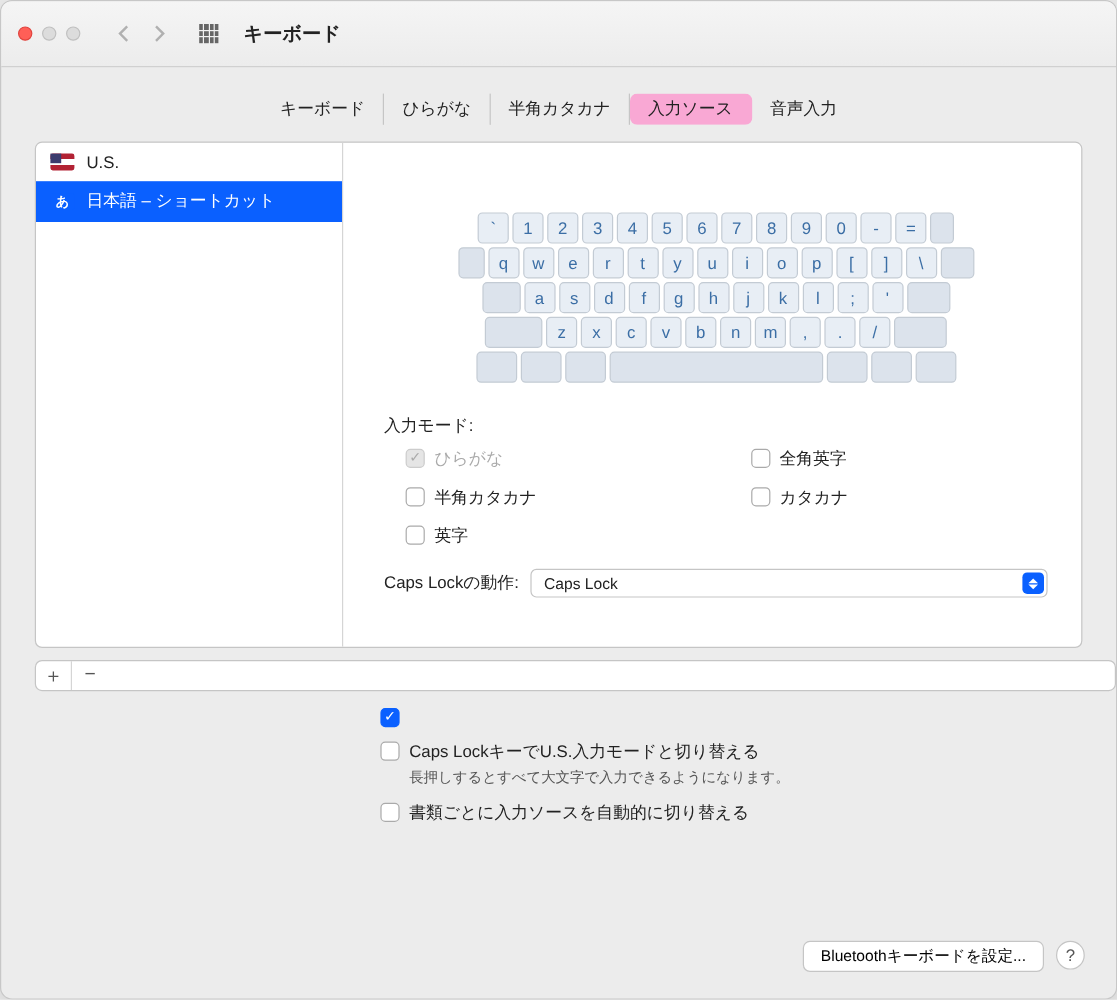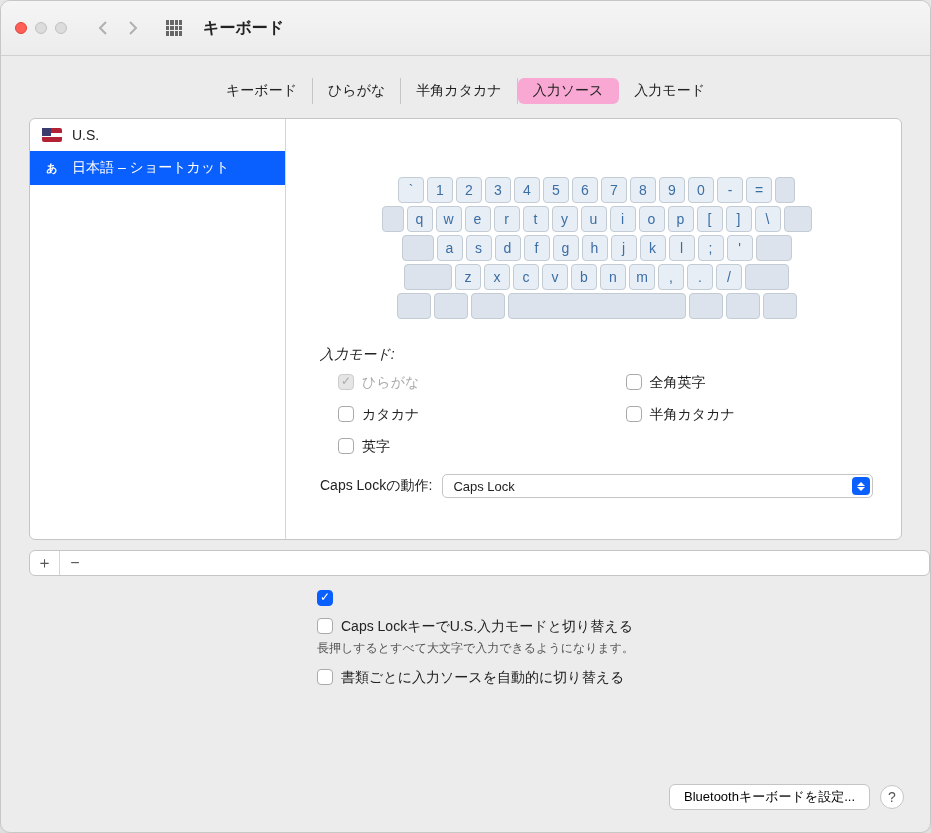--- a/index.html
+++ b/index.html
@@ -25,43 +25,43 @@
 .sidebar { width: 256px; border-right: 1px solid #d5d5d5; display: flex; flex-direction: column; text-align: right; }
 .src-item { display: flex; align-items: center; gap: 10px; padding: 8px 12px; font-size: 14px; }
 .src-item.sel { background: #0a60ff; color: #fff; }
 .flag { width: 20px; height: 14px; display: inline-flex; align-items: center; justify-content: center; font-size: 11px; border-radius: 2px; }
 .detail { flex: 1; padding: 18px 28px 14px 34px; display: flex; flex-direction: column; }
 .kbd { width: 400px; margin: 40px auto 24px; }
 .kbd-row { display: flex; gap: 3px; margin-bottom: 3px; justify-content: center; }
 .key { height: 26px; min-width: 26px; background: #e8eef5; border: 1px solid #c3cbd4; border-radius: 4px; display: flex; align-items: center; justify-content: center; font-size: 14px; color: #3b6ea5; font-weight: 500; }
 .key.wide { min-width: 40px; background:#dce3ec; }
 .key.space { flex: 1; background:#dce3ec; }
-.section-label { font-size: 14px; margin-bottom: 10px; font-style: italic; }
+.section-label { font-size: 14px; margin-bottom: 10px; }
 .mode-grid { display: grid; grid-template-columns: 1fr 1fr; gap: 14px 40px; padding-left: 18px; margin-bottom: 18px; }
 .chk { display: flex; gap: 8px; font-size: 14px; }
 .chk input { width: 16px; height: 16px; }
 .caps-row { display: flex; align-items: center; gap: 10px; }
 .caps-row label { font-size: 14px; }
 .select { flex: 1; height: 24px; border: 1px solid #c5c5c5; border-radius: 5px; background: #fff; display: flex; align-items: center; padding: 0 6px 0 10px; font-size: 13px; position: relative; }
 .select .arrows { position: absolute; right: 2px; top: 2px; width: 18px; height: 18px; background: #0a60ff; border-radius: 4px; display: flex; flex-direction: column; align-items: center; justify-content: center; }
 .select .arrows::before,.select .arrows::after{content:"";width:0;height:0;border-left:4px solid transparent;border-right:4px solid transparent;}
 .select .arrows::before{border-bottom:4px solid #fff;margin-bottom:1px;}
 .select .arrows::after{border-top:4px solid #fff;}
 .addremove { margin: 10px 0 0 28px; display: inline-flex; border: 1px solid #c5c5c5; border-radius: 6px; background: #fff; height: 26px; }
 .addremove button { width: 30px; border: none; background: transparent; font-size: 16px; color: #555; }
 .addremove button:first-child { border-right: 1px solid #d5d5d5; }
 .below { margin: 14px 0 0 316px; display: flex; flex-direction: column; gap: 12px; }
 .below .chk { font-size: 14px; }
-.below .hint { font-size: 12px; color: #555; margin-top: -8px; }
+.below .hint { font-size: 12px; color: #555; margin-left: 24px; margin-top: -8px; }
 input[type=checkbox] { appearance: none; width: 16px; height: 16px; border: 1px solid #aaa; border-radius: 4px; background: #fff; position: relative; }
 input[type=checkbox]:checked { background: #0a60ff; border-color: #0a60ff; }
 input[type=checkbox]:checked::after { content: "✓"; color: #fff; position: absolute; font-size: 12px; left: 2px; top: -1px; }
 input[type=checkbox]:disabled { background: #e5e5e5; border-color: #ccc; }
 input[type=checkbox]:disabled:checked::after { color: #aaa; }
-.footer { margin-top: auto; display: flex; justify-content: flex-end; align-items: center; gap: 10px; padding: 0 26px 22px; margin-left: 28px; }
+.footer { margin-top: auto; display: flex; justify-content: flex-end; gap: 10px; padding: 0 26px 22px; margin-left: 28px; }
 .btn { height: 26px; padding: 0 14px; border: 1px solid #c5c5c5; border-radius: 6px; background: #fff; font-size: 13px; }
 .help { width: 24px; height: 24px; border-radius: 50%; border: 1px solid #c5c5c5; background: #fff; display: flex; align-items: center; justify-content: center; font-size: 14px; color: #555; }
 .us-flag{background:linear-gradient(#b22234 33%,#fff 33% 66%,#b22234 66%);position:relative;}
 .us-flag::before{content:"";position:absolute;left:0;top:0;width:9px;height:8px;background:#3c3b6e;}
 .jp-flag{background:#0a60ff;color:#fff;font-weight:700;}
 </style>
 </head>
 <body>
 
 <div class="window">
@@ -101,21 +101,21 @@
         </span>
     </button>
     <div class="win-title">キーボード</div>
   </div>
 
   <div class="tabs" id="tabs">
       <div class="tab">キーボード</div>
       <div class="tab">ひらがな</div>
       <div class="tab">半角カタカナ</div>
       <div class="tab active">入力ソース</div>
-      <div class="tab">入力モード</div>
+      <div class="tab">音声入力</div>
     </div>
 
   <div class="panel">
     <div class="sidebar" id="sources">
         <div class="src-item">
           <span class="flag us-flag"></span>
           <span>U.S.</span>
         </div>
         <div class="src-item sel">
           <span class="flag jp-flag">あ</span>
@@ -201,25 +201,25 @@
           <label class="chk">
             <input type="checkbox" disabled="" checked="" style="">
             <span style="color: rgb(170, 170, 170);">ひらがな</span>
           </label>
           <label class="chk">
             <input type="checkbox" style="">
             <span>全角英字</span>
           </label>
           <label class="chk">
             <input type="checkbox" style="">
+            <span>半角カタカナ</span>
+          </label>
+          <label class="chk">
+            <input type="checkbox" style="">
             <span>カタカナ</span>
-          </label>
-          <label class="chk">
-            <input type="checkbox" style="">
-            <span>半角カタカナ</span>
           </label>
           <label class="chk">
             <input type="checkbox" style="">
             <span>英字</span>
           </label>
         </div>
       <div class="caps-row">
         <label>Caps Lockの動作:</label>
         <div class="select">
           <span>Caps Lock</span>

